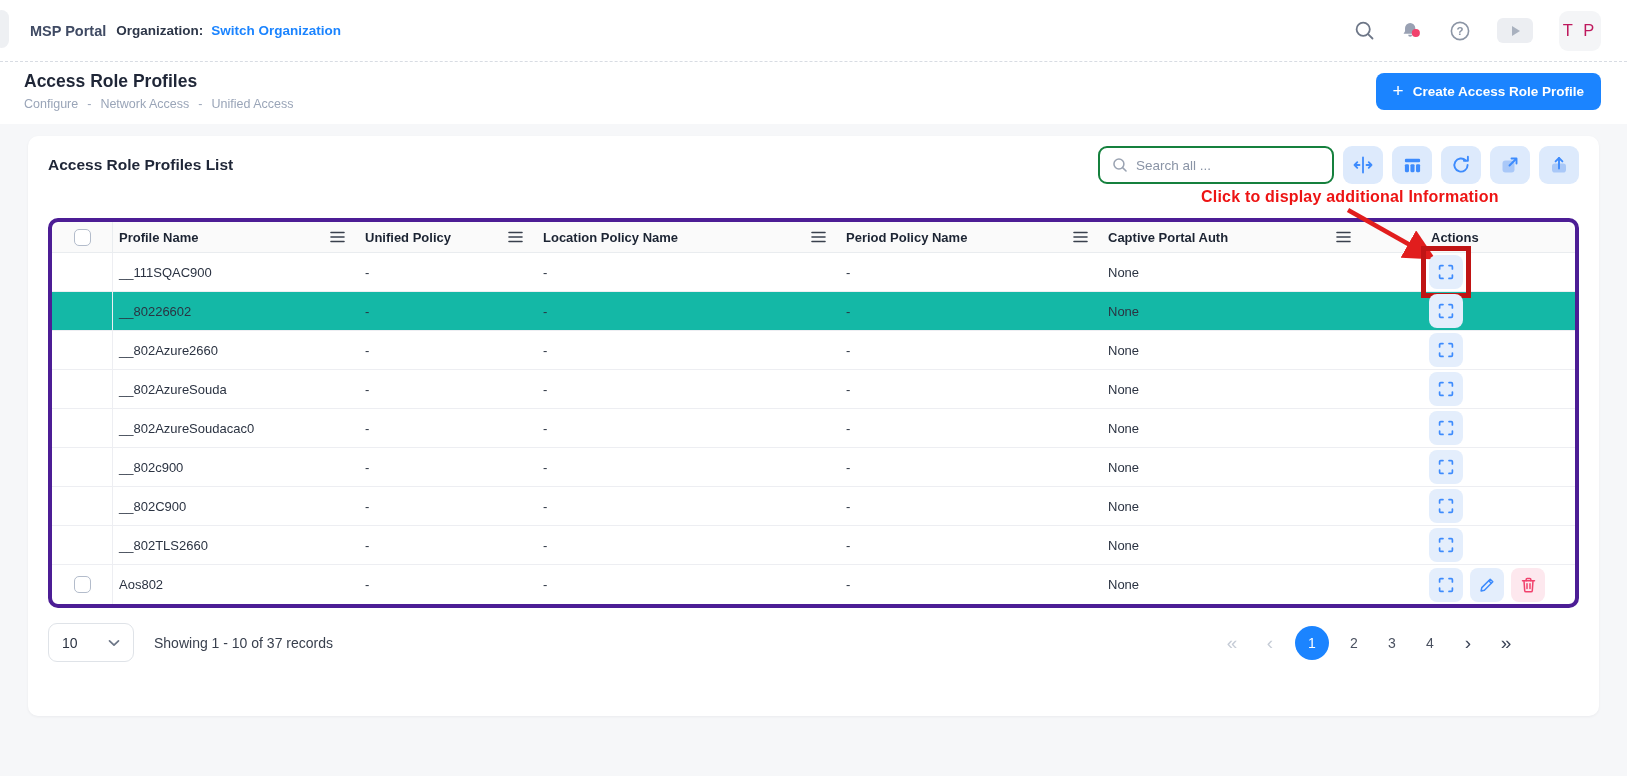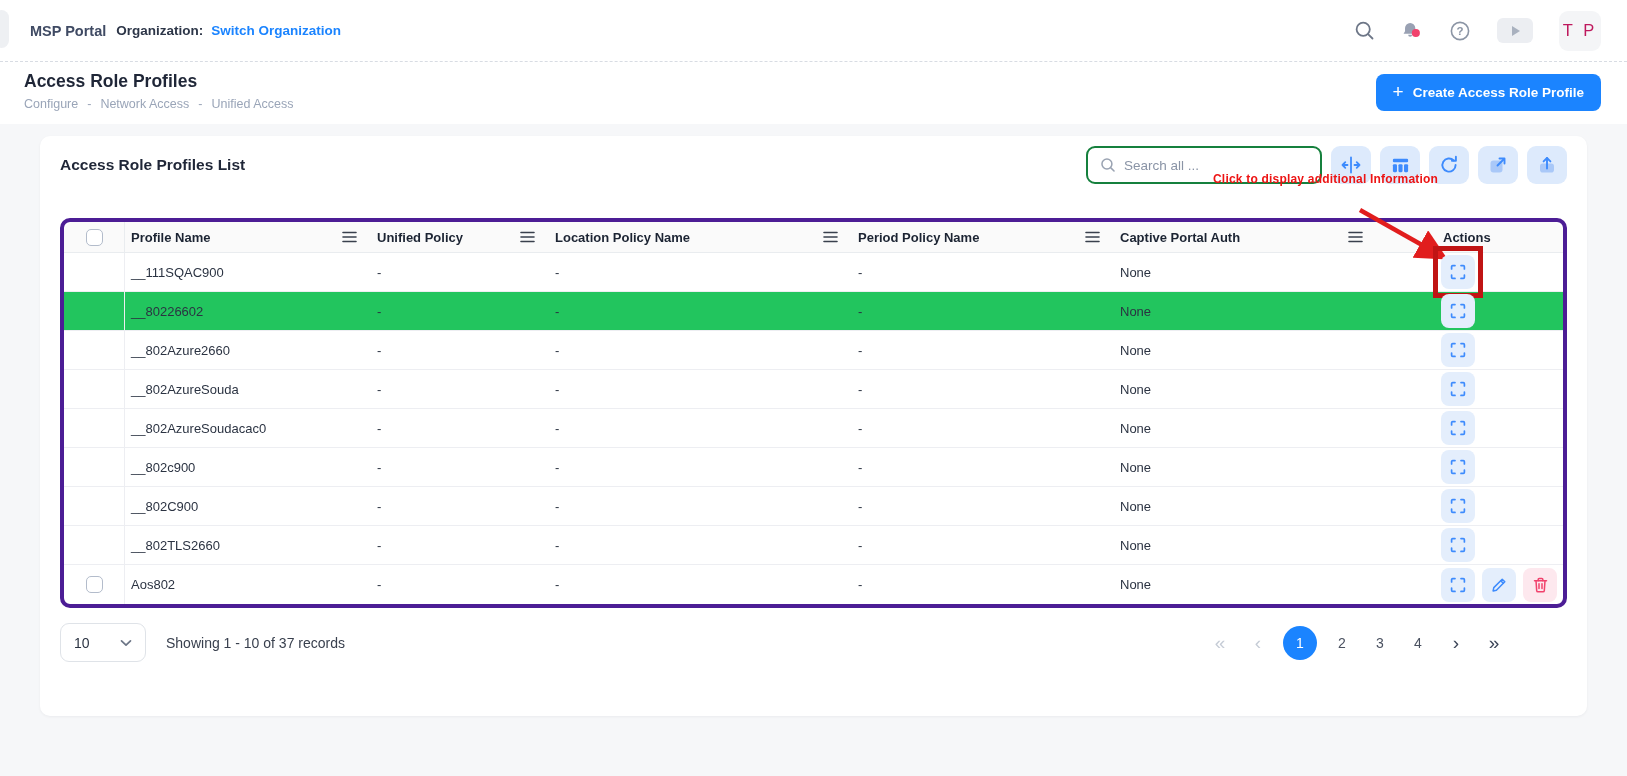--- a/index.html
+++ b/index.html
@@ -26,30 +26,30 @@
   .tb-icon { width:22px; height:22px; display:flex; align-items:center; justify-content:center; cursor:pointer; }
   .video-chip { width:36px; height:25px; background:#eceef2; border-radius:6px;
     display:flex; align-items:center; justify-content:center; cursor:pointer; }
   .video-tri { width:0; height:0; border-left:8px solid #a9b1bf;
     border-top:5px solid transparent; border-bottom:5px solid transparent; margin-left:2px; }
   .avatar { width:42px; height:40px; background:#f4f5f7; border-radius:9px;
     display:flex; align-items:center; justify-content:center;
     color:#be185d; font-weight:400; font-size:16.5px; letter-spacing:3px; cursor:pointer; }
   
   .page-header { background:#fff; display:flex; justify-content:space-between;
-    align-items:flex-end; padding:9px 26px 13px 24px; }
+    align-items:center; padding:9px 26px 13px 24px; }
   .page-title { font-size:17.5px; font-weight:700; color:#1f2637; }
   .breadcrumb { margin-top:5px; font-size:12.5px; color:#9aa5b8; display:flex; gap:9px; }
   .create-btn { background:#1b84ff; color:#fff; border:none; border-radius:8px;
     height:37px; padding:0 17px; font-size:13.5px; font-weight:700;
     display:flex; align-items:center; gap:9px; cursor:pointer;
     font-family:"Liberation Sans", sans-serif; }
   .plus { font-size:19px; font-weight:400; line-height:1; margin-top:-2px; }
   
-  .content { padding:12px 40px; }
+  .content { padding:12px 28px; }
   .card { background:#fff; border-radius:10px; height:580px; position:relative;
     box-shadow:0 1px 3px rgba(16,24,40,.05); }
   .card-head { display:flex; justify-content:space-between; align-items:center;
     padding:10px 20px 0 20px; }
   .list-title { font-size:15.5px; font-weight:700; color:#1f2637; }
   .controls { display:flex; align-items:center; gap:9px; }
   .search-box { width:236px; height:38px; border:2px solid #15803d; border-radius:9px;
     display:flex; align-items:center; padding:0 12px; gap:8px; background:#fff; }
   .search-box input { border:none; outline:none; flex:1; font-size:13.5px; color:#39404e;
     font-family:"Liberation Sans", sans-serif; background:transparent; }
@@ -66,21 +66,21 @@
     font-size:13px; border-bottom:1px solid #e9ecef; padding:0 14px 0 6px; }
   thead th:first-child { border-top-left-radius:10px; border-right:1px solid #e9ecef; padding:0; text-align:center; }
   thead th:last-child { border-top-right-radius:10px; padding-left:66px; }
   .th-inner { display:flex; align-items:center; justify-content:space-between; cursor:pointer; }
   tbody td { height:39px; border-bottom:1px solid #edeef2; padding:0 6px; background:#fff; }
   tbody tr:last-child td { border-bottom:none; }
   tbody tr:last-child td:first-child { border-bottom-left-radius:10px; }
   tbody tr:last-child td:last-child { border-bottom-right-radius:10px; }
   td.cb-cell { border-right:1px solid #edeef2; text-align:center; padding:0; }
   td.actions-cell { padding-left:64px; }
-  tr.hl td { background:#22c55e; }
+  tr.hl td { background:#14b8a6; }
   .checkbox { width:17px; height:17px; border:1.5px solid #b3bccb; border-radius:5px;
     background:#fff; display:inline-block; vertical-align:middle; cursor:pointer; }
   .actions-group { display:flex; align-items:center; gap:7px; }
   .row-btn { width:34px; height:34px; border-radius:8px; border:none;
     display:flex; align-items:center; justify-content:center; cursor:pointer; position:relative; }
   .expand-btn, .edit-btn { background:#e4eefc; }
   .del-btn { background:#fde8ee; }
   .annotated::after { content:''; position:absolute; left:-8px; top:-9px; right:-8px; bottom:-9px;
     border:5px solid #c01414; pointer-events:none; }
   
@@ -91,22 +91,22 @@
     display:flex; align-items:center; justify-content:space-between; padding:0 13px;
     font-size:14px; color:#2b3342; cursor:pointer; background:#fff; }
   .showing { margin-left:20px; font-size:14px; color:#39404e; }
   .pagination { display:flex; align-items:center; gap:12px; margin-right:60px; }
   .pg { min-width:26px; height:34px; display:flex; align-items:center; justify-content:center;
     font-size:14px; color:#4a5160; cursor:pointer; }
   .pg.chev { font-size:19px; color:#3c4558; }
   .pg.disabled { color:#c6ccd6; cursor:default; }
   .pg.active { width:34px; border-radius:50%; background:#1b84ff; color:#fff; }
   
-  .ann-text { position:absolute; left:1173px; top:36px; width:330px;
-    color:#ed1414; font-weight:700; font-size:12px; letter-spacing:.2px; pointer-events:none; }
+  .ann-text { position:absolute; left:1173px; top:52px; width:330px;
+    color:#ed1414; font-weight:700; font-size:16px; letter-spacing:.2px; pointer-events:none; }
   .ann-arrow { position:absolute; left:1290px; top:68px; pointer-events:none; }
 </style>
 </head>
 <body>
 
 <div class="topbar">
   <div class="edge-tab"></div>
   <span class="brand">MSP Portal</span>
   <span class="org-label">Organization:</span>
   <span class="org-link">Switch Organization</span>

